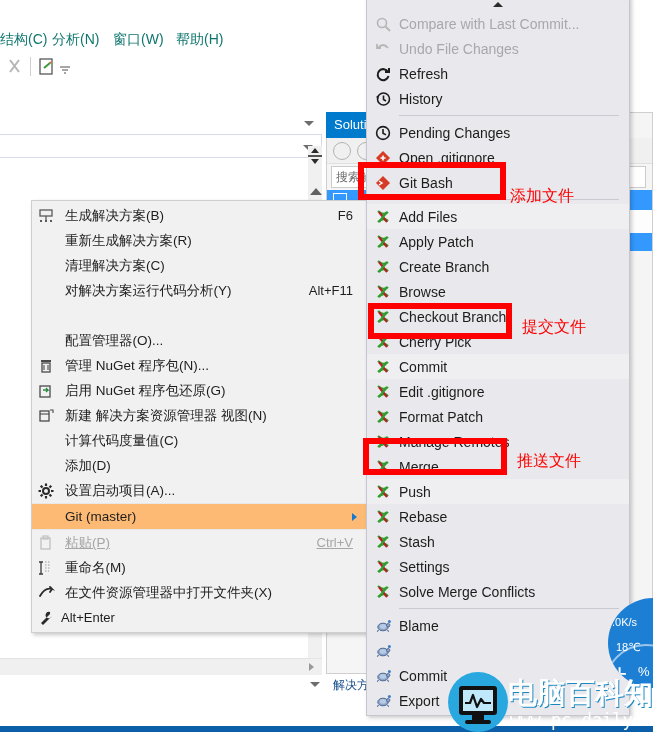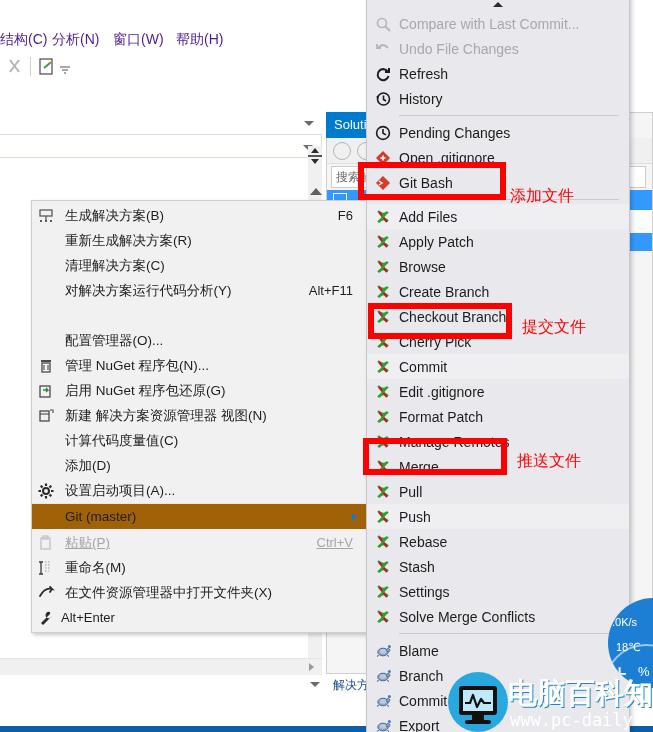--- a/index.html
+++ b/index.html
@@ -12,21 +12,21 @@
 
   
   #ide{position:absolute;inset:0;background:#ffffff;}
 
   .menubar{
     position:absolute;left:0;top:26px;width:653px;height:26px;
     background:#ffffff;
   }
   .menubar .mi{
     position:absolute;top:0;height:26px;line-height:26px;
-    font-size:14px;color:#4c1d95;white-space:nowrap;
+    font-size:14px;color:#0f766e;white-space:nowrap;
   }
 
   .toolbar{
     position:absolute;left:0;top:52px;width:653px;height:30px;background:#ffffff;
   }
   .tb-ico{position:absolute;top:4px;width:22px;height:22px;}
   .tb-sep{position:absolute;top:5px;width:1px;height:19px;background:#d0d0d0;}
 
   
   .edit-dd-row{
@@ -114,21 +114,21 @@
     box-shadow:2px 2px 4px rgba(0,0,0,.22);
     padding:2px 0;
   }
   .ctxmenu .gutter{
     position:absolute;left:1px;top:1px;bottom:1px;width:27px;background:#f1f1f1;
   }
   .cmi{
     position:relative;height:25px;display:flex;align-items:center;
     font-size:13.5px;color:#1e1e1e;white-space:nowrap;
   }
-  .cmi.hl{background:#a16207;border-top:1px solid #e8e8e8;border-bottom:1px solid #e8e8e8;}
+  .cmi.hl{background:#fdba74;border-top:1px solid #e8e8e8;border-bottom:1px solid #e8e8e8;}
   .cmi.dis{color:#a6a6a6;text-decoration:underline;}
   .cmi .ico{
     width:29px;min-width:29px;height:25px;position:relative;
   }
   .cmi .lbl{flex:1;padding-left:4px;}
   .cmi .acc{padding-right:14px;color:#1e1e1e;font-size:13px;text-align:center;}
   .cmi.dis .acc{color:#a6a6a6;}
   .cmi .sub{
     position:absolute;right:10px;top:9px;width:0;height:0;
     border-top:4px solid transparent;border-bottom:4px solid transparent;border-left:5px solid #1578d0;
@@ -519,42 +519,42 @@
     </div>
     <div class="gmi">
       <span class="gico">
         <svg width="18" height="18" viewBox="0 0 18 18" style="position: absolute; left: 7px; top: 4px;">
           <path d="M4 3 C7 6 11 7 14 4" stroke="#2f9e2f" stroke-width="2.2" fill="none"></path>
           <path d="M4 14 C7 11 11 10 14 13" stroke="#2f9e2f" stroke-width="2.2" fill="none"></path>
           <path d="M5 4 L13 14" stroke="#b62020" stroke-width="2.2"></path>
           <path d="M13 4 L5 14" stroke="#2f9e2f" stroke-width="2.2"></path>
         </svg>
       </span>
+      <span class="glbl">Create Branch</span>
+    </div>
+    <div class="gmi">
+      <span class="gico">
+        <svg width="18" height="18" viewBox="0 0 18 18" style="position: absolute; left: 7px; top: 4px;">
+          <path d="M4 3 C7 6 11 7 14 4" stroke="#2f9e2f" stroke-width="2.2" fill="none"></path>
+          <path d="M4 14 C7 11 11 10 14 13" stroke="#2f9e2f" stroke-width="2.2" fill="none"></path>
+          <path d="M5 4 L13 14" stroke="#b62020" stroke-width="2.2"></path>
+          <path d="M13 4 L5 14" stroke="#2f9e2f" stroke-width="2.2"></path>
+        </svg>
+      </span>
       <span class="glbl">Browse</span>
     </div>
     <div class="gmi">
       <span class="gico">
         <svg width="18" height="18" viewBox="0 0 18 18" style="position: absolute; left: 7px; top: 4px;">
           <path d="M4 3 C7 6 11 7 14 4" stroke="#2f9e2f" stroke-width="2.2" fill="none"></path>
           <path d="M4 14 C7 11 11 10 14 13" stroke="#2f9e2f" stroke-width="2.2" fill="none"></path>
           <path d="M5 4 L13 14" stroke="#b62020" stroke-width="2.2"></path>
           <path d="M13 4 L5 14" stroke="#2f9e2f" stroke-width="2.2"></path>
         </svg>
       </span>
-      <span class="glbl">Create Branch</span>
-    </div>
-    <div class="gmi">
-      <span class="gico">
-        <svg width="18" height="18" viewBox="0 0 18 18" style="position: absolute; left: 7px; top: 4px;">
-          <path d="M4 3 C7 6 11 7 14 4" stroke="#2f9e2f" stroke-width="2.2" fill="none"></path>
-          <path d="M4 14 C7 11 11 10 14 13" stroke="#2f9e2f" stroke-width="2.2" fill="none"></path>
-          <path d="M5 4 L13 14" stroke="#b62020" stroke-width="2.2"></path>
-          <path d="M13 4 L5 14" stroke="#2f9e2f" stroke-width="2.2"></path>
-        </svg>
-      </span>
       <span class="glbl">Checkout Branch</span>
     </div>
     <div class="gmi">
       <span class="gico">
         <svg width="18" height="18" viewBox="0 0 18 18" style="position: absolute; left: 7px; top: 4px;">
           <path d="M4 3 C7 6 11 7 14 4" stroke="#2f9e2f" stroke-width="2.2" fill="none"></path>
           <path d="M4 14 C7 11 11 10 14 13" stroke="#2f9e2f" stroke-width="2.2" fill="none"></path>
           <path d="M5 4 L13 14" stroke="#b62020" stroke-width="2.2"></path>
           <path d="M13 4 L5 14" stroke="#2f9e2f" stroke-width="2.2"></path>
         </svg>
@@ -608,31 +608,20 @@
     <div class="gmi">
       <span class="gico">
         <svg width="18" height="18" viewBox="0 0 18 18" style="position: absolute; left: 7px; top: 4px;">
           <path d="M4 3 C7 6 11 7 14 4" stroke="#2f9e2f" stroke-width="2.2" fill="none"></path>
           <path d="M4 14 C7 11 11 10 14 13" stroke="#2f9e2f" stroke-width="2.2" fill="none"></path>
           <path d="M5 4 L13 14" stroke="#b62020" stroke-width="2.2"></path>
           <path d="M13 4 L5 14" stroke="#2f9e2f" stroke-width="2.2"></path>
         </svg>
       </span>
       <span class="glbl">Merge</span>
-    </div>
-    <div class="gmi">
-      <span class="gico">
-        <svg width="18" height="18" viewBox="0 0 18 18" style="position: absolute; left: 7px; top: 4px;">
-          <path d="M4 3 C7 6 11 7 14 4" stroke="#2f9e2f" stroke-width="2.2" fill="none"></path>
-          <path d="M4 14 C7 11 11 10 14 13" stroke="#2f9e2f" stroke-width="2.2" fill="none"></path>
-          <path d="M5 4 L13 14" stroke="#b62020" stroke-width="2.2"></path>
-          <path d="M13 4 L5 14" stroke="#2f9e2f" stroke-width="2.2"></path>
-        </svg>
-      </span>
-      <span class="glbl">Pull</span>
     </div>
     <div class="gmi hover">
       <span class="gico">
         <svg width="18" height="18" viewBox="0 0 18 18" style="position: absolute; left: 7px; top: 4px;">
           <path d="M4 3 C7 6 11 7 14 4" stroke="#2f9e2f" stroke-width="2.2" fill="none"></path>
           <path d="M4 14 C7 11 11 10 14 13" stroke="#2f9e2f" stroke-width="2.2" fill="none"></path>
           <path d="M5 4 L13 14" stroke="#b62020" stroke-width="2.2"></path>
           <path d="M13 4 L5 14" stroke="#2f9e2f" stroke-width="2.2"></path>
         </svg>
       </span>
@@ -698,21 +687,20 @@
     <div class="gmi">
       <span class="gico">
         <svg width="18" height="18" viewBox="0 0 18 18" style="position: absolute; left: 7px; top: 4px;">
           <ellipse cx="9" cy="10" rx="5.2" ry="3.8" fill="#8fa6c9" stroke="#4e6b95" stroke-width="1"></ellipse>
           <ellipse cx="9" cy="9.4" rx="3.2" ry="2.3" fill="#b9cbe4"></ellipse>
           <circle cx="14.2" cy="8.2" r="1.7" fill="#8fa6c9" stroke="#4e6b95" stroke-width="0.9"></circle>
           <circle cx="15.4" cy="4.6" r="1.5" fill="#3c7ebf"></circle>
           <path d="M4.6 13 l-1.4 1.6 M13.4 13 l1.4 1.6" stroke="#4e6b95" stroke-width="1.1"></path>
         </svg>
       </span>
-      <span class="glbl">Branch</span>
     </div>
     <div class="gmi">
       <span class="gico">
         <svg width="18" height="18" viewBox="0 0 18 18" style="position: absolute; left: 7px; top: 4px;">
           <ellipse cx="9" cy="10" rx="5.2" ry="3.8" fill="#8fa6c9" stroke="#4e6b95" stroke-width="1"></ellipse>
           <ellipse cx="9" cy="9.4" rx="3.2" ry="2.3" fill="#b9cbe4"></ellipse>
           <circle cx="14.2" cy="8.2" r="1.7" fill="#8fa6c9" stroke="#4e6b95" stroke-width="0.9"></circle>
           <circle cx="15.4" cy="4.6" r="1.5" fill="#3c7ebf"></circle>
           <path d="M4.6 13 l-1.4 1.6 M13.4 13 l1.4 1.6" stroke="#4e6b95" stroke-width="1.1"></path>
         </svg>

